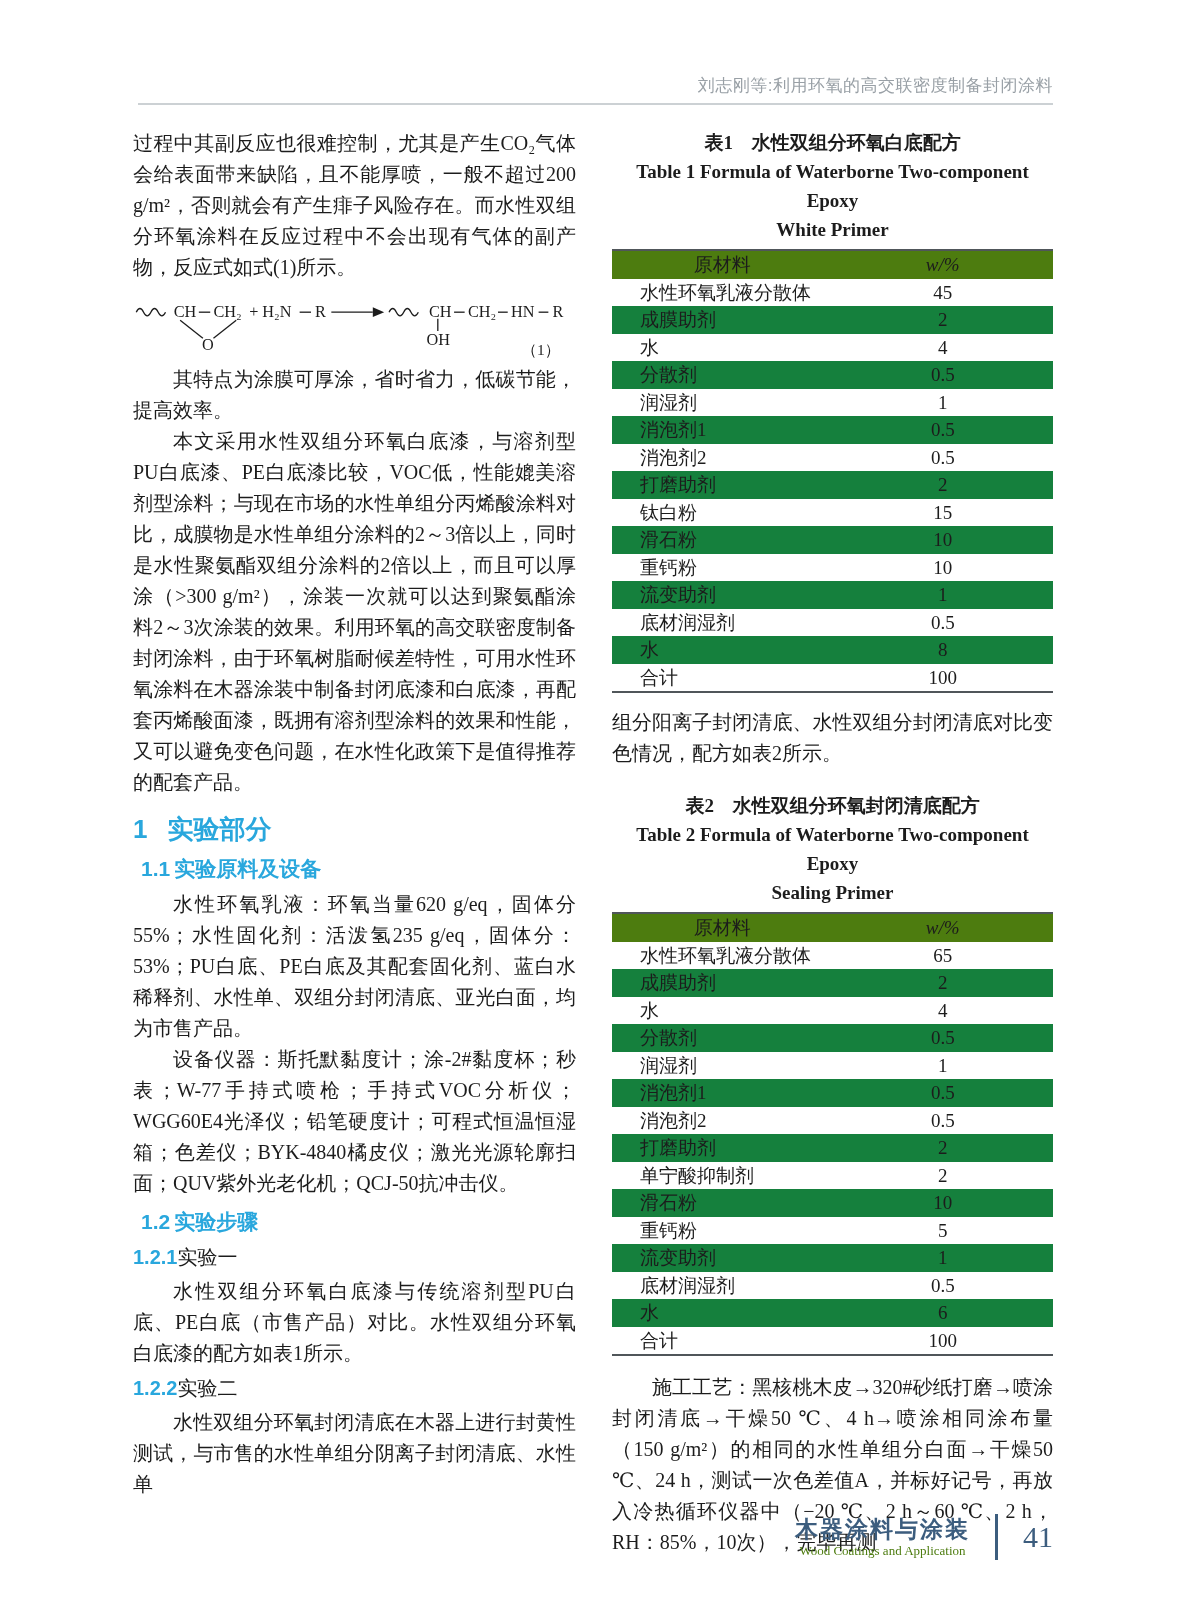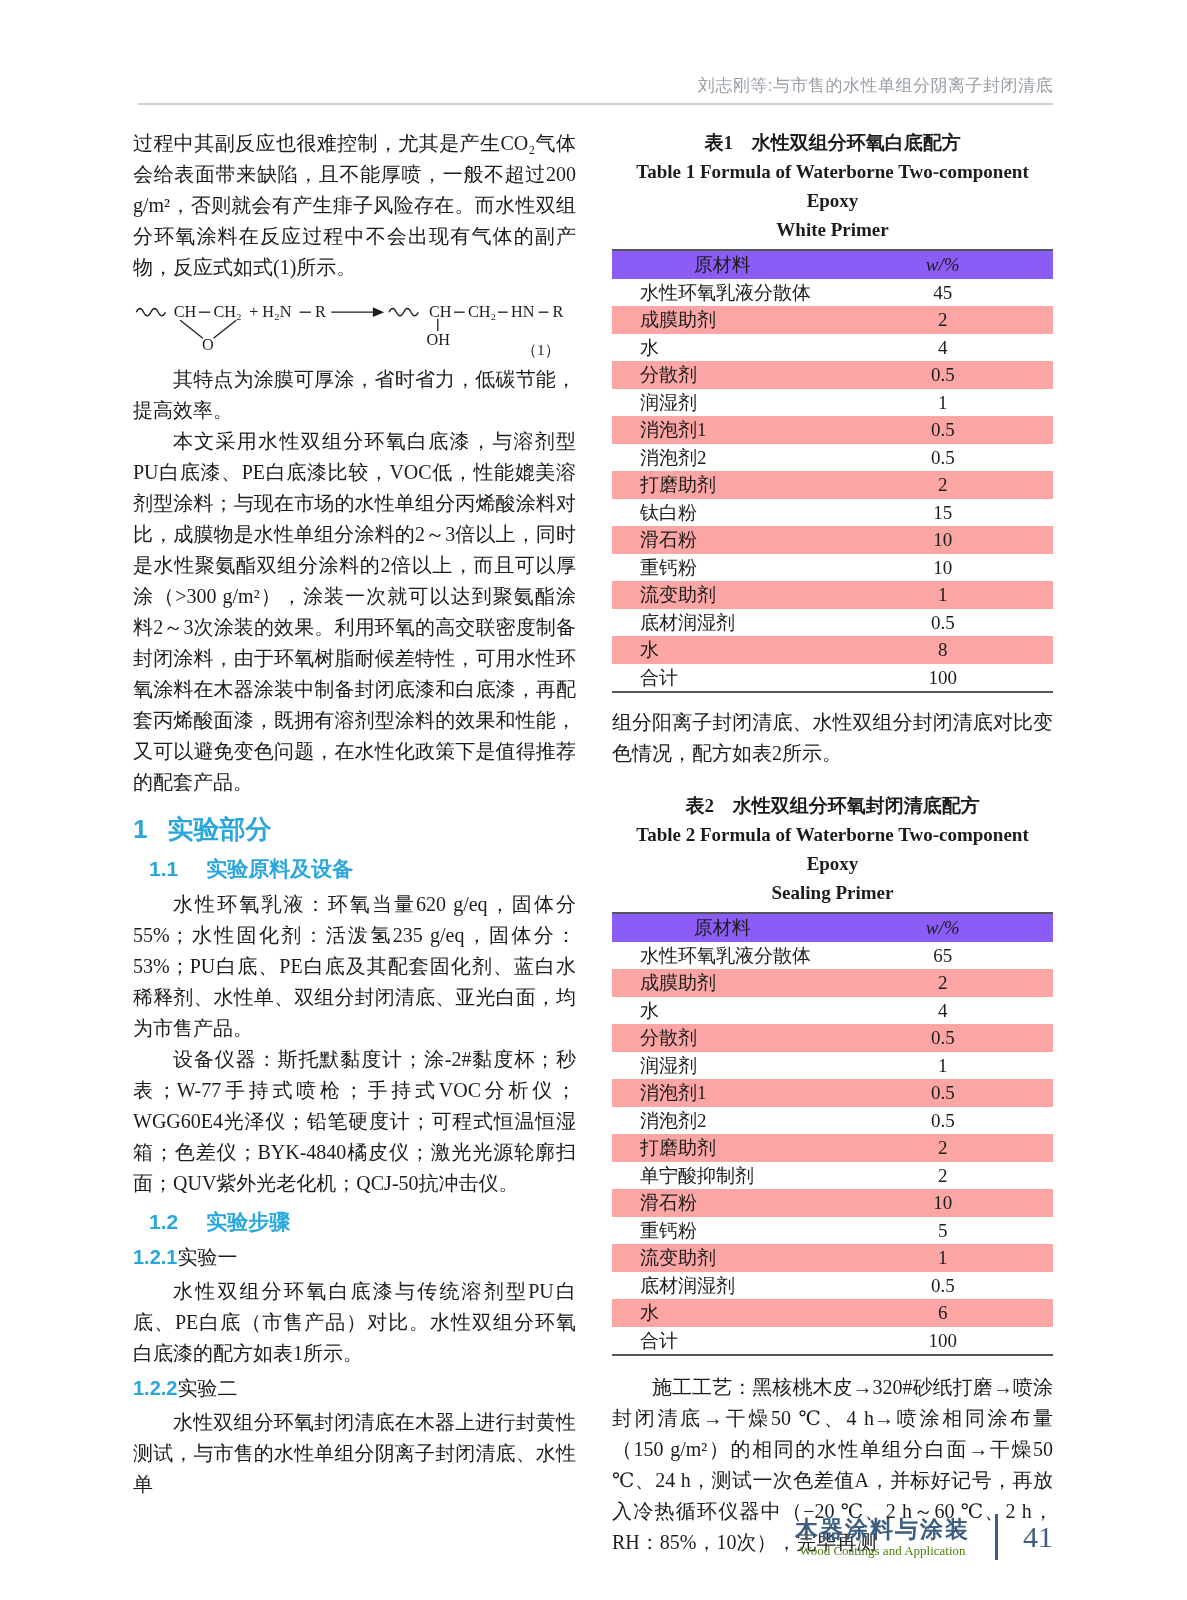--- a/index.html
+++ b/index.html
@@ -17,59 +17,59 @@
   .col{position:absolute;top:128px;font-size:20px;line-height:31px;text-align:justify}
   .col-left{left:133px;width:443px}
   .col-right{left:612px;width:441px;top:128px}
   p{margin:0}
   .indent{text-indent:2em}
   
   .sec{display:flex;align-items:baseline;font-family:"Liberation Sans","DejaVu Sans",sans-serif;font-weight:700;margin:0}
   .sec .num{color:#29a7dd}
   .sec .ttl{color:#29a7dd}
   h1.sec{font-size:26px;margin:16px 0 8px;gap:20px}
-  h2.sec{font-size:21px;margin:7px 16px 5px;gap:28px}
+  h2.sec{font-size:21px;margin:7px 8px 5px;gap:4px}
   h3.sec{font-size:20px;margin:4px 0 3px;font-weight:400}
   h3.sec .num{font-weight:700}
   h3.sec .ttl{color:#1c1c1c;font-family:"Liberation Serif","DejaVu Serif",serif}
   
   .equation{margin:10px 0 5px}
   .equation svg{display:block;width:443px;height:66px}
   .eq-text{font-family:"Liberation Serif","DejaVu Serif",serif;font-size:20px;fill:#1c1c1c}
   .eq-label{font-size:19px}
   .eq-stroke{stroke:#1c1c1c;stroke-width:1.6;fill:none}
   
   .tbl-cap{text-align:center;font-weight:700;font-size:19px;line-height:29px;margin:0 0 5px}
   .cap-zh span{margin:0 7px}
   .cap-en{font-family:"Liberation Serif","DejaVu Serif",serif}
   .cap2{margin-top:22px}
   
   table.formula{width:100%;border-collapse:collapse;border-top:2px solid #50565a;border-bottom:2px solid #50565a}
   table.formula th,table.formula td{font-size:19px;font-weight:400;padding:3px 0;line-height:21.5px}
-  table.formula thead tr{background:#8b5cf6}
+  table.formula thead tr{background:#4d7c0f}
   table.formula th.mat{text-align:center;width:50%}
   table.formula th.val{text-align:center;width:50%;font-style:italic}
   table.formula td.mat{text-align:left;padding-left:28px}
   table.formula td.val{text-align:center}
-  table.formula tbody tr.alt{background:#fca5a5}
+  table.formula tbody tr.alt{background:#15803d}
   .between{margin-top:14px}
   .after-tbl{margin-top:16px}
   
   .footer{position:absolute;right:134px;bottom:40px;display:flex;align-items:center;gap:25px}
   .f-block{text-align:center}
   .f-zh{font-family:"Liberation Sans","DejaVu Sans",sans-serif;font-weight:700;font-size:23px;
         color:#3c5d7e;letter-spacing:2px;line-height:27px}
   .f-en{font-size:13px;color:#4d7c0f;line-height:15px}
   .f-bar{width:3px;height:46px;background:#3c5d7e}
   .f-num{font-size:30px;color:#3c5d7e;line-height:46px}
 </style>
 </head>
 <body>
 
-<div class="running-head">刘志刚等:与市售的水性单组分阴离子封闭清底</div>
+<div class="running-head">刘志刚等:利用环氧的高交联密度制备封闭涂料</div>
 <div class="head-rule"></div>
 
 <div class="col col-left">
   <p>过程中其副反应也很难控制，尤其是产生CO₂气体会给表面带来缺陷，且不能厚喷，一般不超过200 g/m²，否则就会有产生痱子风险存在。而水性双组分环氧涂料在反应过程中不会出现有气体的副产物，反应式如式(1)所示。</p>
 
   <div class="equation">
     <svg viewBox="0 0 545 80">
 
       <path class="eq-stroke" d="M4,23 q4.5,-9 9,0 t9,0 t9,0 t9,0"></path>
       <text class="eq-text" x="50" y="29">CH</text>

